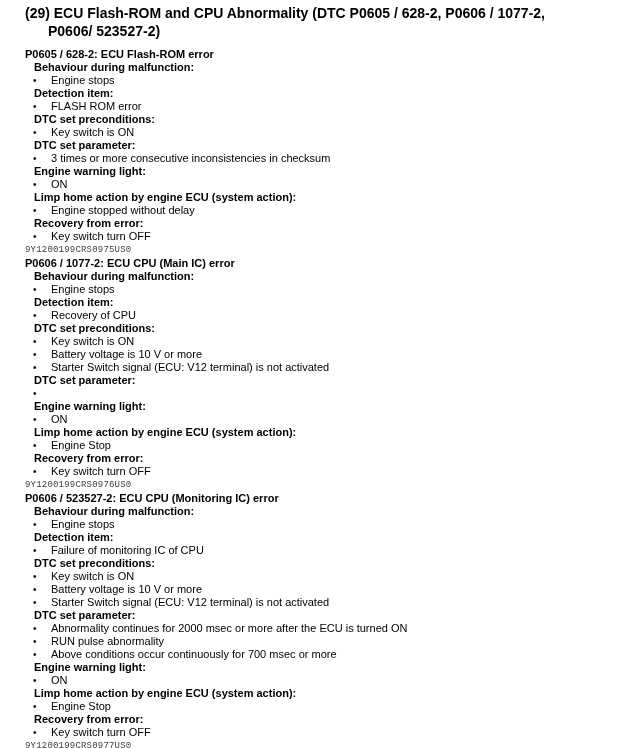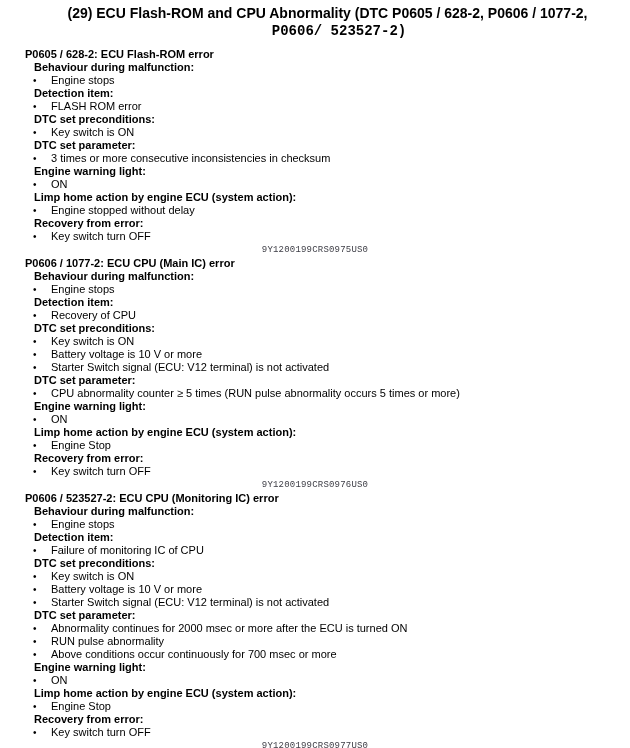--- a/index.html
+++ b/index.html
@@ -16,25 +16,23 @@
     font-family: "Liberation Sans", sans-serif;
     color: #000000;
   }
   .doc-heading {
     padding-top: 4px;
     margin-left: 25px;
     font-size: 14px;
     line-height: 18px;
     font-weight: 700;
     color: #000000;
-    text-align: center;
   }
   .heading-line2 {
     padding-left: 23px;
-    font-family: Liberation Mono, monospace;
   }
   .content {
     margin-left: 25px;
     margin-top: 8px;
     font-size: 11px;
     line-height: 13px;
   }
   .dtc-section { margin: 0; padding: 0; }
   .section-title {
     font-weight: 700;
@@ -52,21 +50,21 @@
     margin-left: 8px;
     width: 10px;
     flex: 0 0 10px;
     font-size: 10px;
   }
   .bullet-text {
     display: inline-block;
     padding-left: 8px;
   }
   .ref-code {
-    text-align: center;
+    text-align: left;
     padding-right: 25px; 
     margin-top: 1px;
     font-family: "Liberation Mono", monospace;
     font-size: 9px;
     line-height: 13px;
     letter-spacing: 0.2px;
     color: #3d3d45;
   }
 </style>
 </head>
@@ -138,21 +136,20 @@
           <span class="bullet-glyph">•</span>
           <span class="bullet-text">Battery voltage is 10 V or more</span>
         </div>
         <div class="bullet-row">
           <span class="bullet-glyph">•</span>
           <span class="bullet-text">Starter Switch signal (ECU: V12 terminal) is not activated</span>
         </div>
         <div class="block-label">DTC set parameter:</div>
         <div class="bullet-row">
           <span class="bullet-glyph">•</span>
-          <span class="bullet-text">CPU abnormality counter ≥ 5 times (RUN pulse abnormality occurs 5 times or more)</span>
         </div>
         <div class="block-label">Engine warning light:</div>
         <div class="bullet-row">
           <span class="bullet-glyph">•</span>
           <span class="bullet-text">ON</span>
         </div>
         <div class="block-label">Limp home action by engine ECU (system action):</div>
         <div class="bullet-row">
           <span class="bullet-glyph">•</span>
           <span class="bullet-text">Engine Stop</span>

